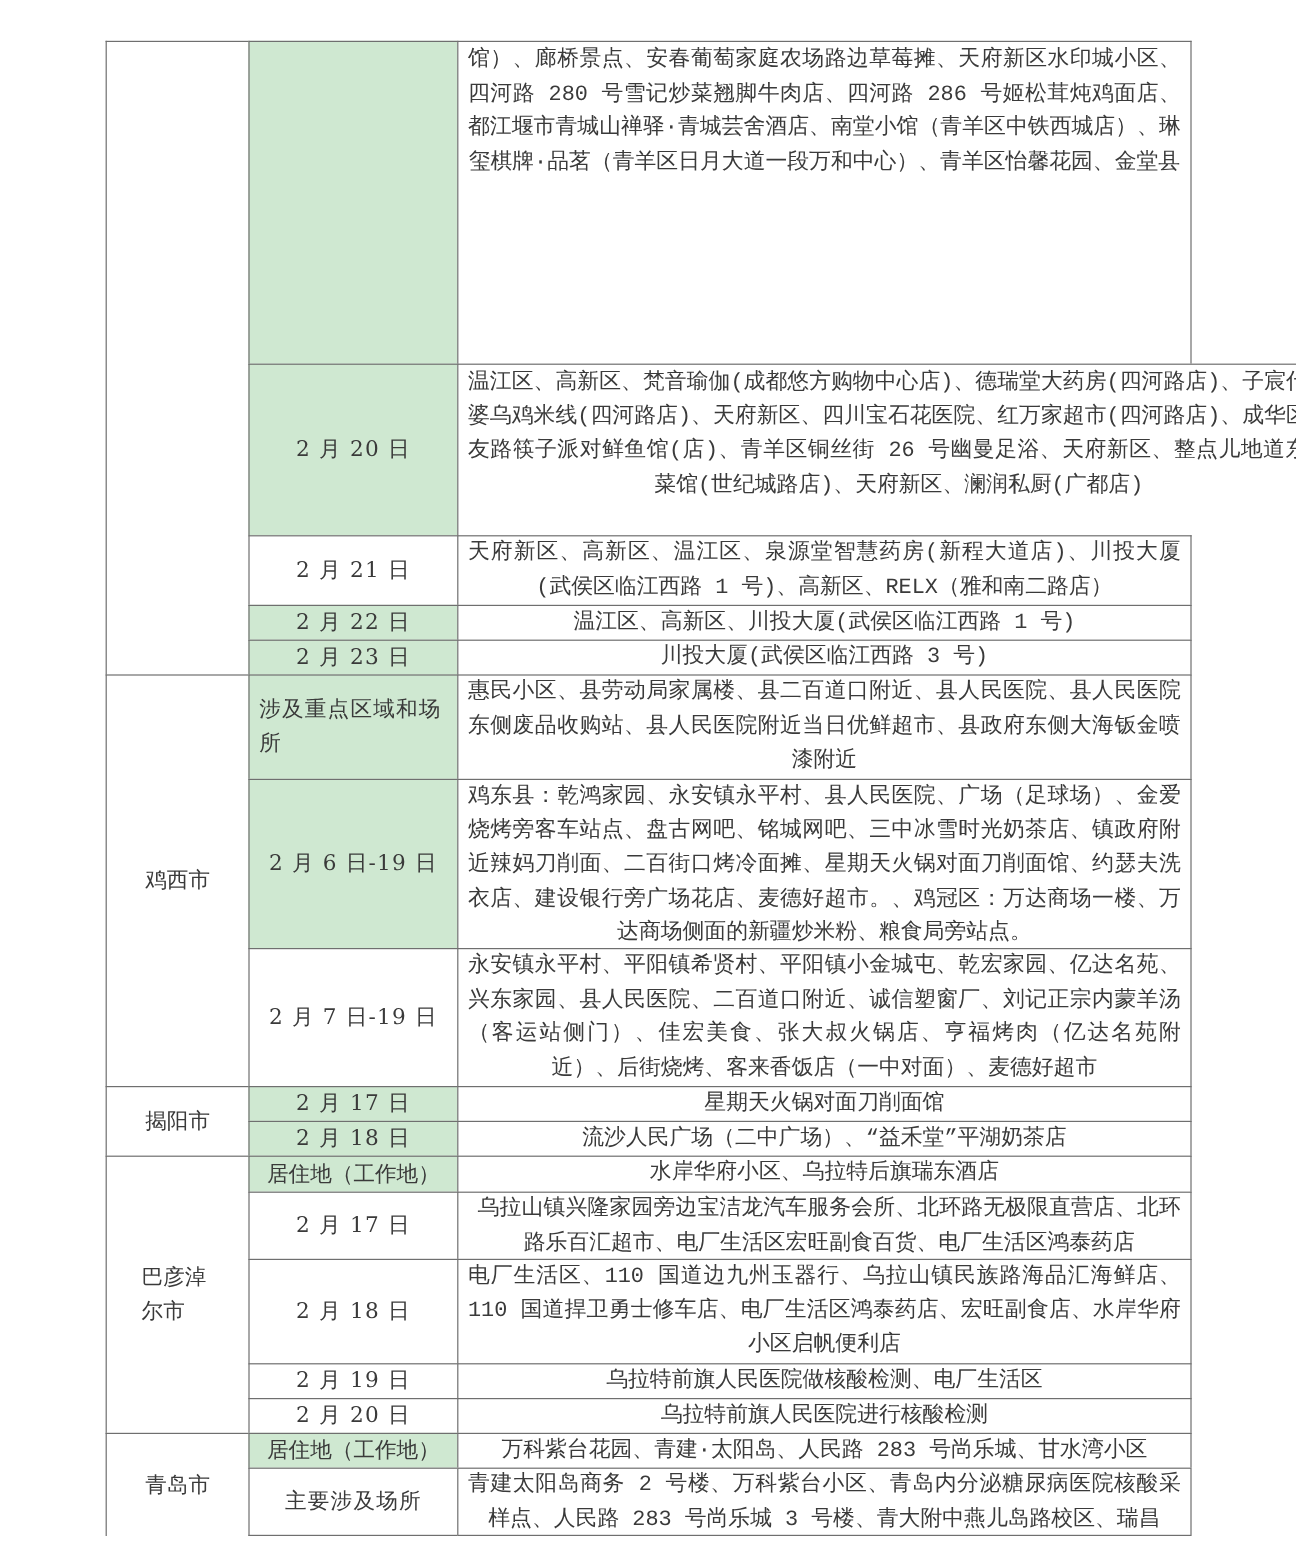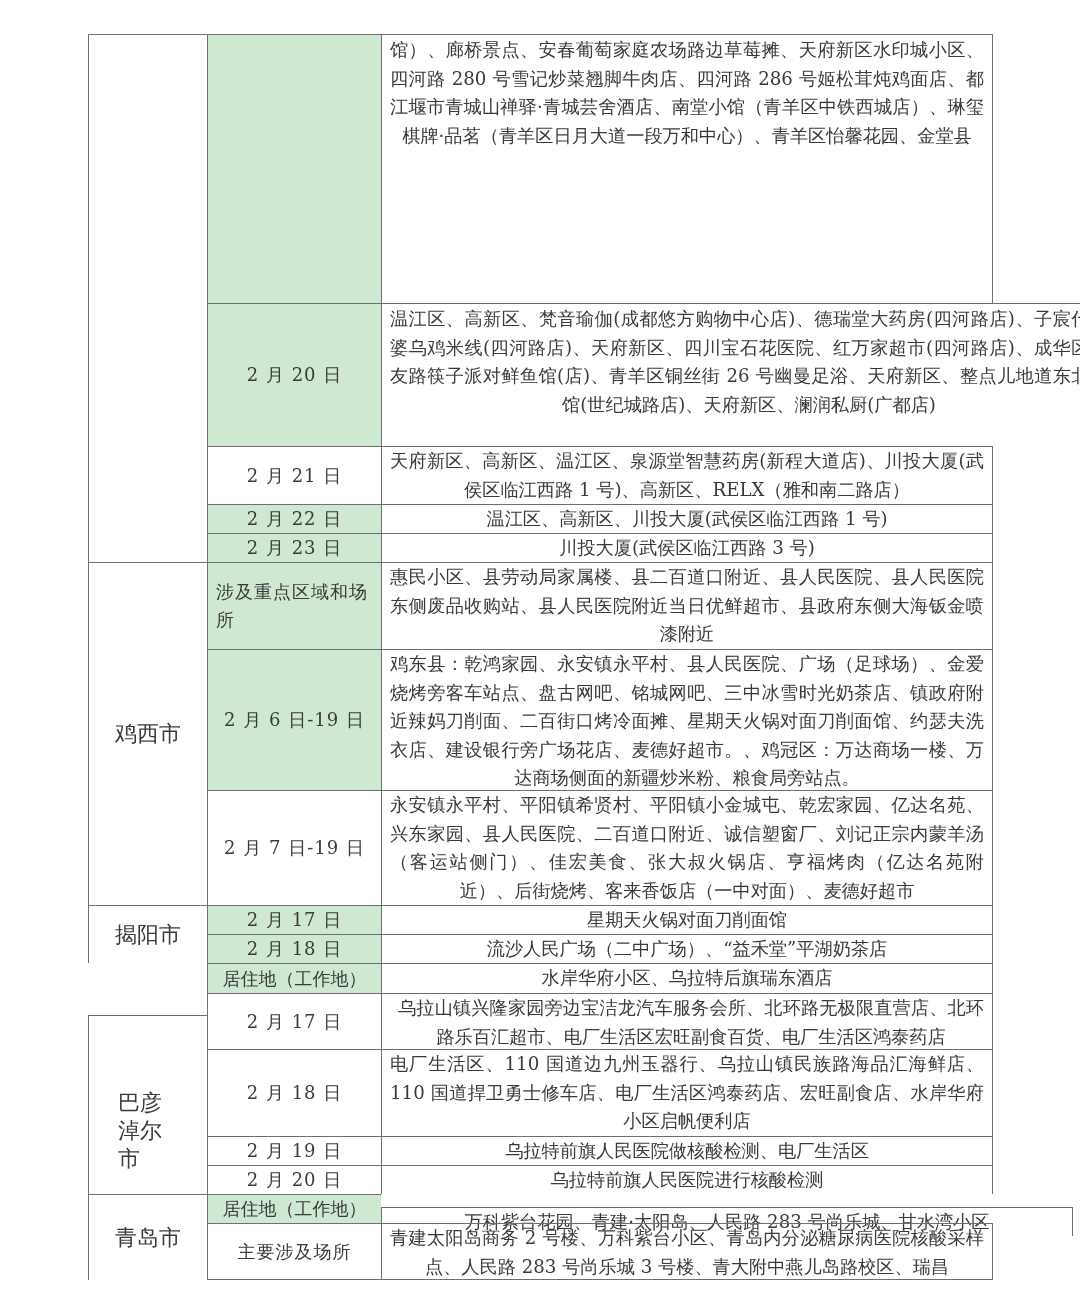--- a/index.html
+++ b/index.html
@@ -2,29 +2,29 @@
 <html><head>
 <meta charset="utf-8">
 <style>
   html, body { margin: 0; padding: 0; background: #ffffff; }
   body { width: 1080px; height: 1289px; position: relative; overflow: hidden;
          font-family: "DejaVu Serif", "Liberation Serif", serif; color: #3a3a3a; }
   .tbl { position: absolute; left: 88px; top: 34px; width: 905px; }
   .cell { position: absolute; box-sizing: border-box; display: flex; align-items: center;
           justify-content: center; text-align: left; }
   .city { border-left: 1.5px solid #6f6f6f; border-top: 1.5px solid #6f6f6f;
-          font-size: 22px; line-height: 28px; padding: 0 10px; }
+          font-size: 18px; line-height: 28px; padding: 0 10px; }
   .lab { border-left: 1.5px solid #6f6f6f; border-top: 1.5px solid #6f6f6f;
          font-size: 18px; line-height: 28px; padding: 0 8px; letter-spacing: 1px; }
   .lab.green { background: #cfe8d1; }
   .txt { border-left: 1.5px solid #6f6f6f; border-right: 1.5px solid #6f6f6f;
          border-top: 1.5px solid #6f6f6f; font-size: 18.2px; line-height: 28.5px;
          padding: 0 8px; text-align-last: center; text-align: justify; align-items: flex-start; }
   .txt.mid { align-items: center; }
-  .txt span { display: block; width: 100%; }
+  .txt span { display: block; width: 100%; font-family: Liberation Mono, monospace; }
   .bottom { border-bottom: 1.5px solid #6f6f6f; }
 </style>
 </head>
 <body>
 
 <div class="tbl">
 
   <div class="cell city" style="left:0; top:0; width:119px; height:528px;">
     <span></span>
   </div>
@@ -96,21 +96,21 @@
   <div class="cell txt mid" style="left:293px; top:871px; width:612px; height:29px;">
     <span>星期天火锅对面刀削面馆</span>
   </div>
   <div class="cell lab green" style="left:119px; top:900px; width:174px; height:29px;">
     <span>2 月 18 日</span>
   </div>
   <div class="cell txt mid" style="left:293px; top:900px; width:612px; height:29px;">
     <span>流沙人民广场（二中广场）、“益禾堂”平湖奶茶店</span>
   </div>
 
-  <div class="cell city" style="left:0; top:981px; width:119px; height:231px;">
+  <div class="cell city" style="left:0; top:929px; width:119px; height:231px;">
     <span style="width:60px;">巴彦淖尔市</span>
   </div>
   <div class="cell lab green" style="left:119px; top:929px; width:174px; height:30px; padding:0 2px; letter-spacing:0;">
     <span>居住地（工作地）</span>
   </div>
   <div class="cell txt mid" style="left:293px; top:929px; width:612px; height:30px;">
     <span>水岸华府小区、乌拉特后旗瑞东酒店</span>
   </div>
   <div class="cell lab" style="left:119px; top:959px; width:174px; height:56px;">
     <span>2 月 17 日</span>
@@ -136,21 +136,21 @@
   <div class="cell txt mid" style="left:293px; top:1131px; width:612px; height:29px;">
     <span>乌拉特前旗人民医院进行核酸检测</span>
   </div>
 
   <div class="cell city" style="left:0; top:1160px; width:119px; height:86px;">
     <span>青岛市</span>
   </div>
   <div class="cell lab green" style="left:119px; top:1160px; width:174px; height:29px; padding:0 2px; letter-spacing:0;">
     <span>居住地（工作地）</span>
   </div>
-  <div class="cell txt mid" style="left:293px; top:1160px; width:692px; height:29px;margin-top:13px;">
+  <div class="cell txt mid" style="left:293px; top:1160px; width:612px; height:29px;">
     <span>万科紫台花园、青建·太阳岛、人民路 283 号尚乐城、甘水湾小区</span>
   </div>
   <div class="cell lab bottom" style="left:119px; top:1189px; width:174px; height:57px;">
     <span>主要涉及场所</span>
   </div>
   <div class="cell txt bottom" style="left:293px; top:1189px; width:612px; height:57px;">
     <span>青建太阳岛商务 2 号楼、万科紫台小区、青岛内分泌糖尿病医院核酸采样点、人民路 283 号尚乐城 3 号楼、青大附中燕儿岛路校区、瑞昌</span>
   </div>
 </div>
 

